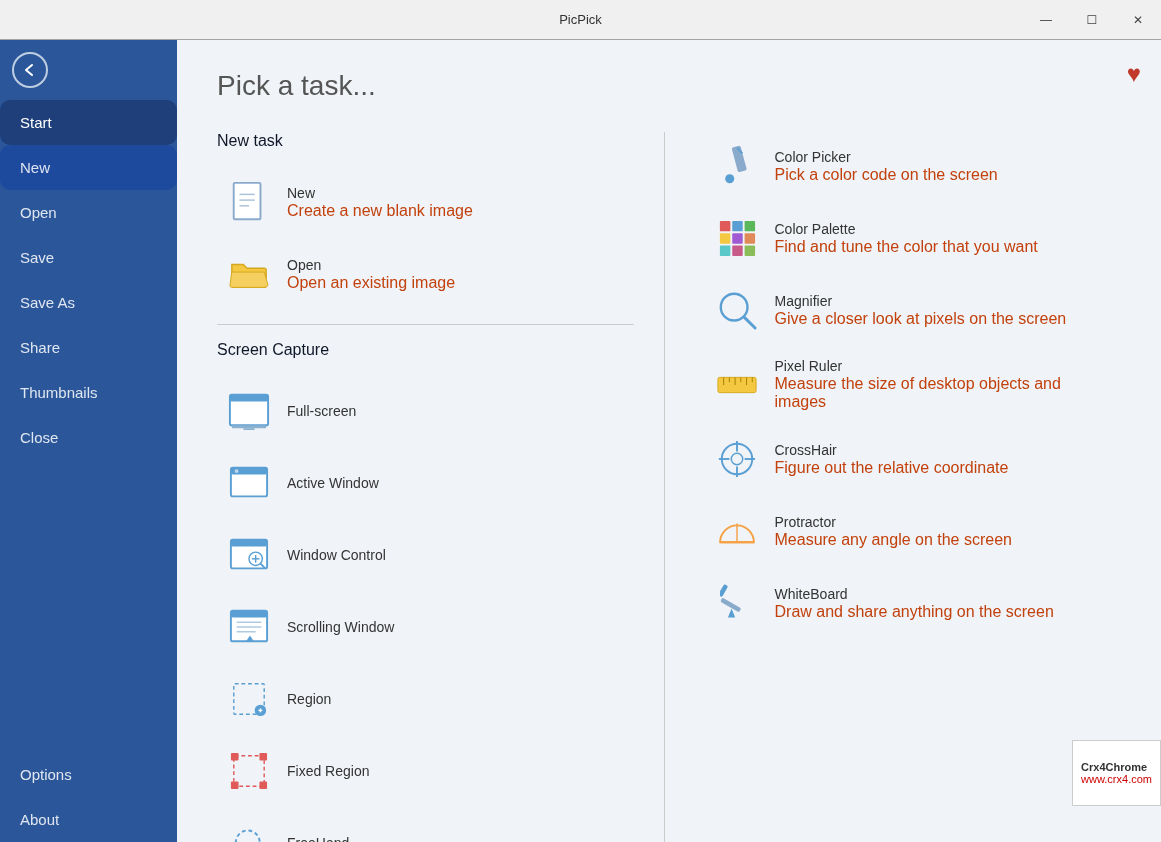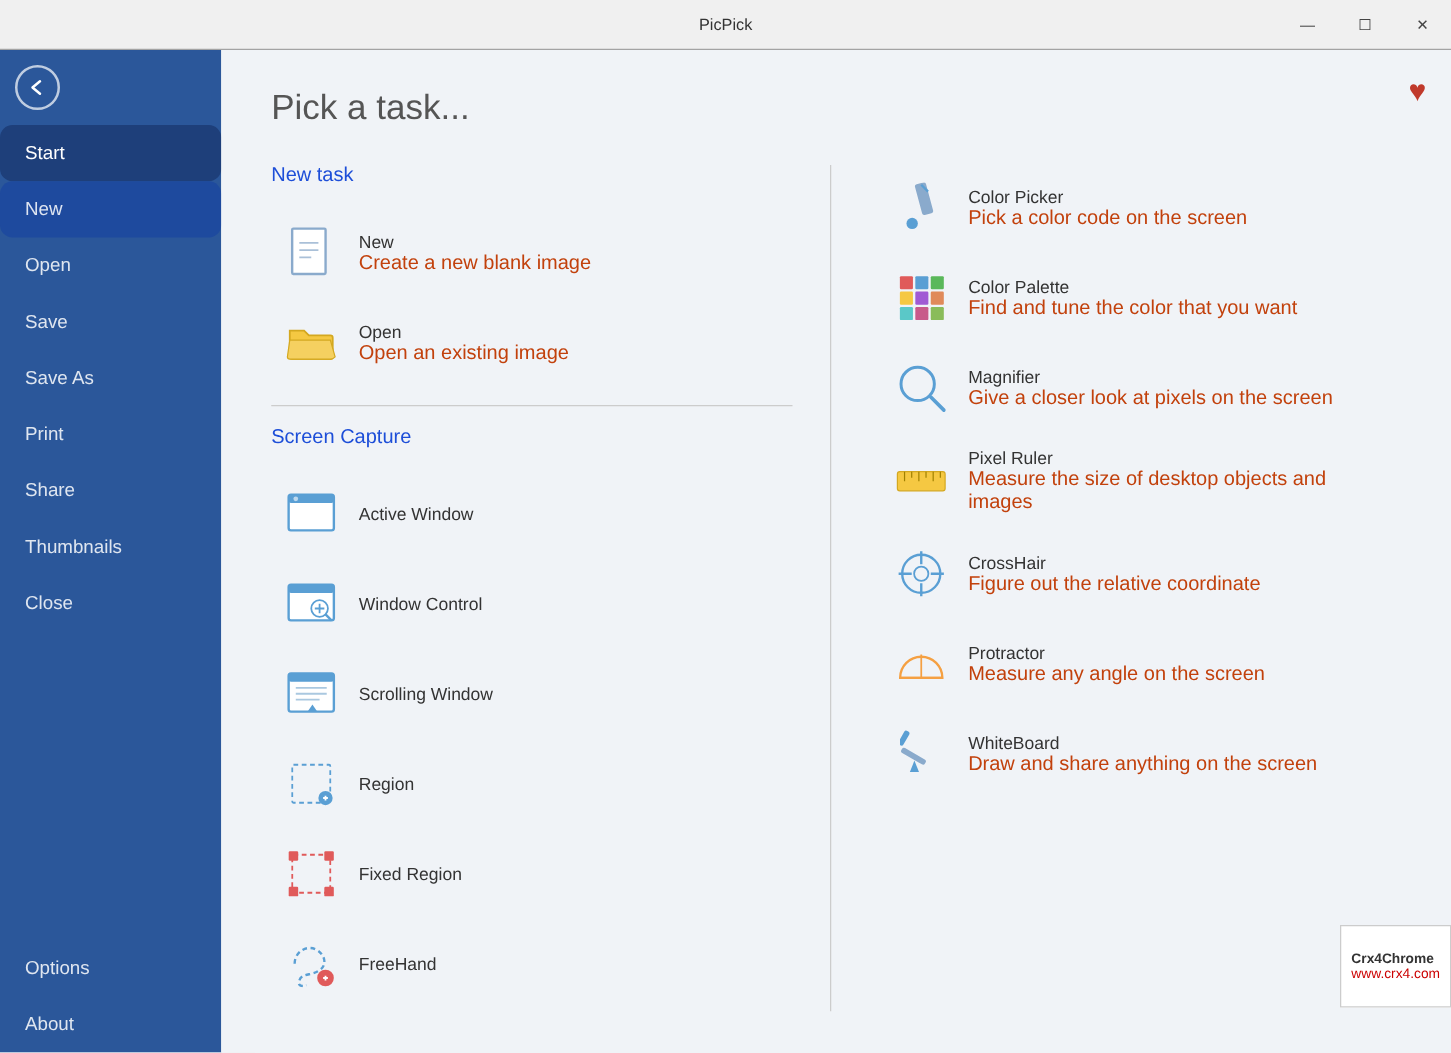--- a/index.html
+++ b/index.html
@@ -119,21 +119,21 @@
       padding-right: 30px;
       border-right: 1px solid #ccc;
     }
     .col-right {
       flex: 1;
       padding-left: 40px;
     }
 
     .section-title {
       font-size: 16px;
-      color: #1d4ed8;
+      color: #0f172a;
       margin-bottom: 18px;
       font-weight: 400;
     }
 
     .task-item {
       display: flex;
       align-items: center;
       padding: 10px 8px;
       cursor: pointer;
       border-radius: 3px;
@@ -223,21 +223,20 @@
             <path d="M10 3 L4 8 L10 13" stroke="white" stroke-width="2" fill="none" stroke-linecap="round" stroke-linejoin="round"></path>
           </svg>
       </div>
     </div>
     <div class="sidebar-nav">
       <div class="sidebar-item active">Start</div>
       <div class="sidebar-item new-active">New</div>
       <div class="sidebar-item">Open</div>
       <div class="sidebar-item">Save</div>
       <div class="sidebar-item">Save As</div>
-      <div class="sidebar-item">Print</div>
       <div class="sidebar-item">Share</div>
       <div class="sidebar-item">Thumbnails</div>
       <div class="sidebar-item">Close</div>
       <div class="sidebar-divider"></div>
       <div class="sidebar-bottom">
         <div class="sidebar-item">Options</div>
         <div class="sidebar-item">About</div>
       </div>
     </div>
   </div>
@@ -282,20 +281,33 @@
             <div class="task-text">
               <div class="task-name">Open</div>
               <div class="task-desc">Open an existing image</div>
             </div>
           </div>
 
           <hr class="section-divider">
 
           <div class="section-title">Screen Capture</div>
 
+          <div class="task-item">
+            <div class="task-icon icon-fullscreen">
+              <svg viewBox="0 0 44 38" fill="none" xmlns="http://www.w3.org/2000/svg">
+                <rect x="2" y="2" width="40" height="32" rx="2" stroke="#5a9fd4" stroke-width="2" fill="white"></rect>
+                <rect x="2" y="2" width="40" height="7" rx="2" fill="#5a9fd4"></rect>
+                <rect x="4" y="34" width="36" height="3" rx="1" fill="#8ab0d0"></rect>
+                <rect x="16" y="37" width="12" height="2" rx="1" fill="#8ab0d0"></rect>
+              </svg>
+            </div>
+            <div class="task-text">
+              <div class="task-name">Full-screen</div>
+            </div>
+          </div>
 
           <div class="task-item">
             <div class="task-icon icon-active">
               <svg viewBox="0 0 42 36" fill="none" xmlns="http://www.w3.org/2000/svg">
                 <rect x="2" y="2" width="38" height="30" rx="2" stroke="#5a9fd4" stroke-width="2" fill="white"></rect>
                 <rect x="2" y="2" width="38" height="7" rx="2" fill="#5a9fd4"></rect>
                 <circle cx="8" cy="5.5" r="2" fill="white" opacity="0.6"></circle>
               </svg>
             </div>
             <div class="task-text">

